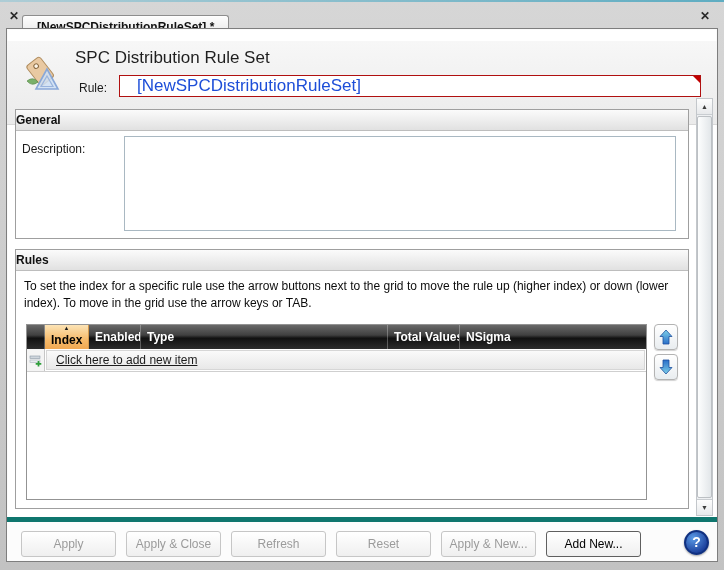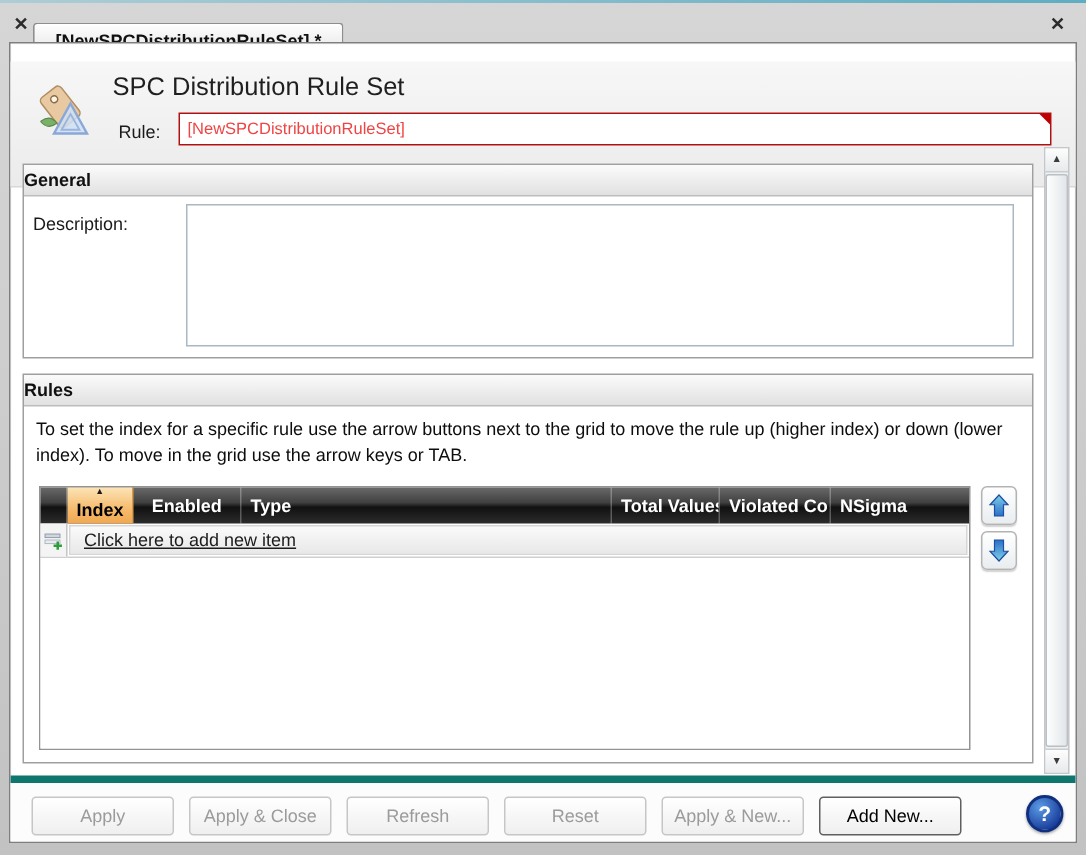--- a/index.html
+++ b/index.html
@@ -30,21 +30,21 @@
     background:#ffffff; border:1px solid #7e7e7e;
     box-shadow:inset 1px 1px 0 #fbfbfb, inset -1px -1px 0 #fbfbfb; }
 
   .panel-header { position:absolute; top:0; left:0; right:0; height:84px;
     background:linear-gradient(#f7f7f7,#ebebeb); border-bottom:1px solid #d8d8d8;margin-top:12px; }
   .app-icon { position:absolute; left:13px; top:13px; width:42px; height:42px; }
   .page-title { position:absolute; left:68px; top:7px; font-size:17px; color:#1f1f1f; }
   .name-label { position:absolute; left:72px; top:40px; }
   .name-wrap { position:absolute; left:112px; top:34px; width:582px; height:22px; }
   .name-input { width:100%; height:100%; border:1px solid #b01010; background:#fff;
-    font-family:inherit; font-size:11px; padding:0 5px; color:#ef4444; outline:none; }
+    font-family:inherit; font-size:17px; padding:0 17px; color:#1d4ed8; outline:none; }
   .err-corner { position:absolute; top:1px; right:1px; width:0; height:0;
     border-top:7px solid #c00000; border-left:7px solid transparent; }
 
   
   .scrollbar { position:absolute; right:4px; top:69px; width:17px; height:418px;
     border:1px solid #c3c7cb; background:#eef0f2; }
   .sb-btn { position:absolute; left:0; right:0; height:16px; text-align:center;
     background:linear-gradient(#fdfdfd,#e7e9eb); color:#3c3c3c; font-size:7px;
     line-height:16px; cursor:default; }
   .sb-up { top:0; border-bottom:1px solid #c9cdd1; }
@@ -78,21 +78,21 @@
     color:#fff; font-weight:bold; }
   .gh-cell { border-right:1px solid rgba(255,255,255,0.28); padding:0 6px;
     line-height:24px; overflow:hidden; white-space:nowrap; cursor:default; }
   .gh-sel { width:18px; flex:none; padding:0; }
   .gh-c1 { width:44px; flex:none; position:relative;
     background:linear-gradient(#fce4b6,#f6bb6c 60%,#f0a852);
     color:#000; border-right:1px solid #d59a4d; }
   .gh-c1 .sort-arrow { position:absolute; top:-1px; left:50%; transform:translateX(-50%);
     font-size:6px; color:#1a1a1a; line-height:8px; }
   .gh-c1 .gh-text { position:absolute; left:6px; bottom:-1px; line-height:20px; }
-  .gh-c2 { width:72px; flex:none;text-align:center; }
+  .gh-c2 { width:52px; flex:none; }
   .gh-c3 { width:247px; flex:none; }
   .gh-c4 { width:72px; flex:none; }
   .gh-c5 { width:74px; flex:none; }
   .gh-c6 { flex:1; border-right:none; }
 
   .grid-addrow { display:flex; height:23px; flex:none; border-bottom:1px solid #cfcfcf; }
   .addrow-sel { width:18px; flex:none; border-right:1px solid #c6c6c6;
     background:#f4f4f4; display:flex; align-items:center; justify-content:center; }
   .addrow-main { flex:1; background:linear-gradient(#fafafa,#e8e8e8);
     border:1px solid #d6d6d6; margin:1px; line-height:19px; padding-left:9px;
@@ -171,21 +171,20 @@
     <div class="grid">
       <div class="grid-header">
         <div class="gh-cell gh-sel"></div>
         <div class="gh-cell gh-c1">
           <span class="sort-arrow">▲</span>
           <span class="gh-text">Index</span>
         </div>
         <div class="gh-cell gh-c2">Enabled</div>
         <div class="gh-cell gh-c3">Type</div>
         <div class="gh-cell gh-c4">Total Values</div>
-        <div class="gh-cell gh-c5">Violated Co</div>
         <div class="gh-cell gh-c6">NSigma</div>
       </div>
       <div class="grid-addrow">
         <div class="addrow-sel">
           <svg width="13" height="13" viewBox="0 0 13 13">
             <rect x="1" y="2" width="10" height="2.4" fill="#cfd6dd" stroke="#8a97a5" stroke-width="0.6"></rect>
             <rect x="1" y="6" width="10" height="2.4" fill="#e8ecf0" stroke="#aab4bd" stroke-width="0.6"></rect>
             <path d="M9.5 7 v5.5 M6.7 9.8 h5.6" stroke="#2e9e3a" stroke-width="1.7" fill="none"></path>
           </svg>
         </div>

